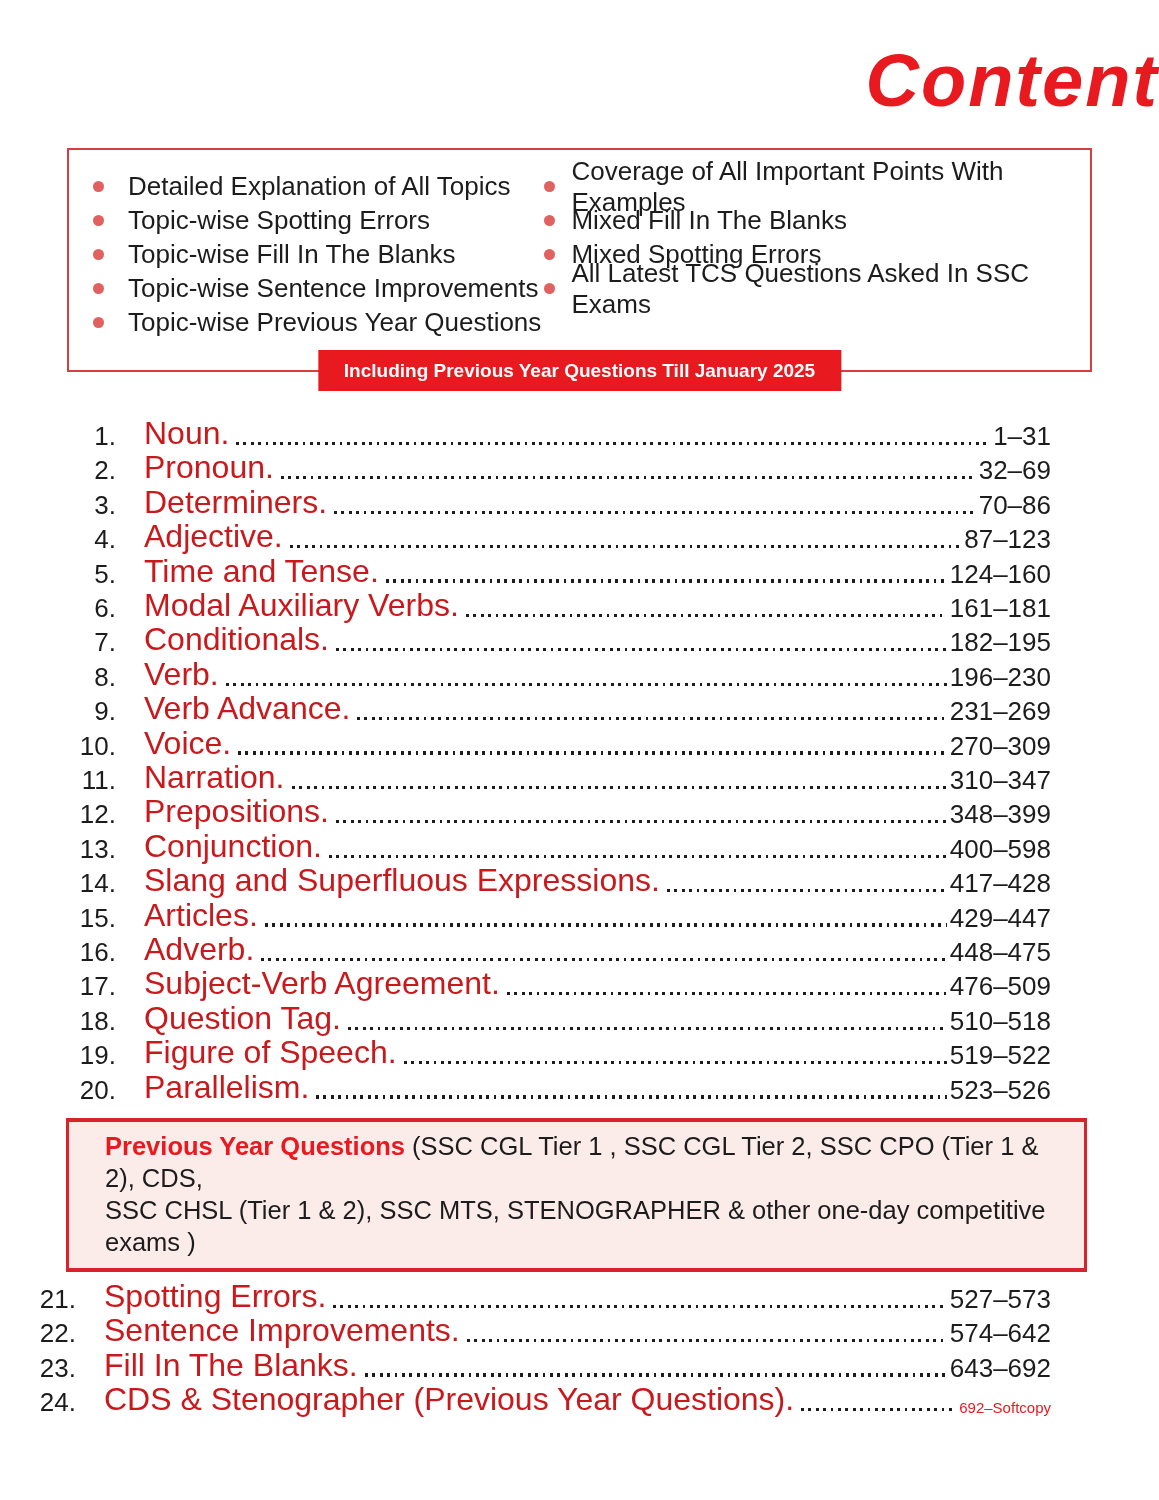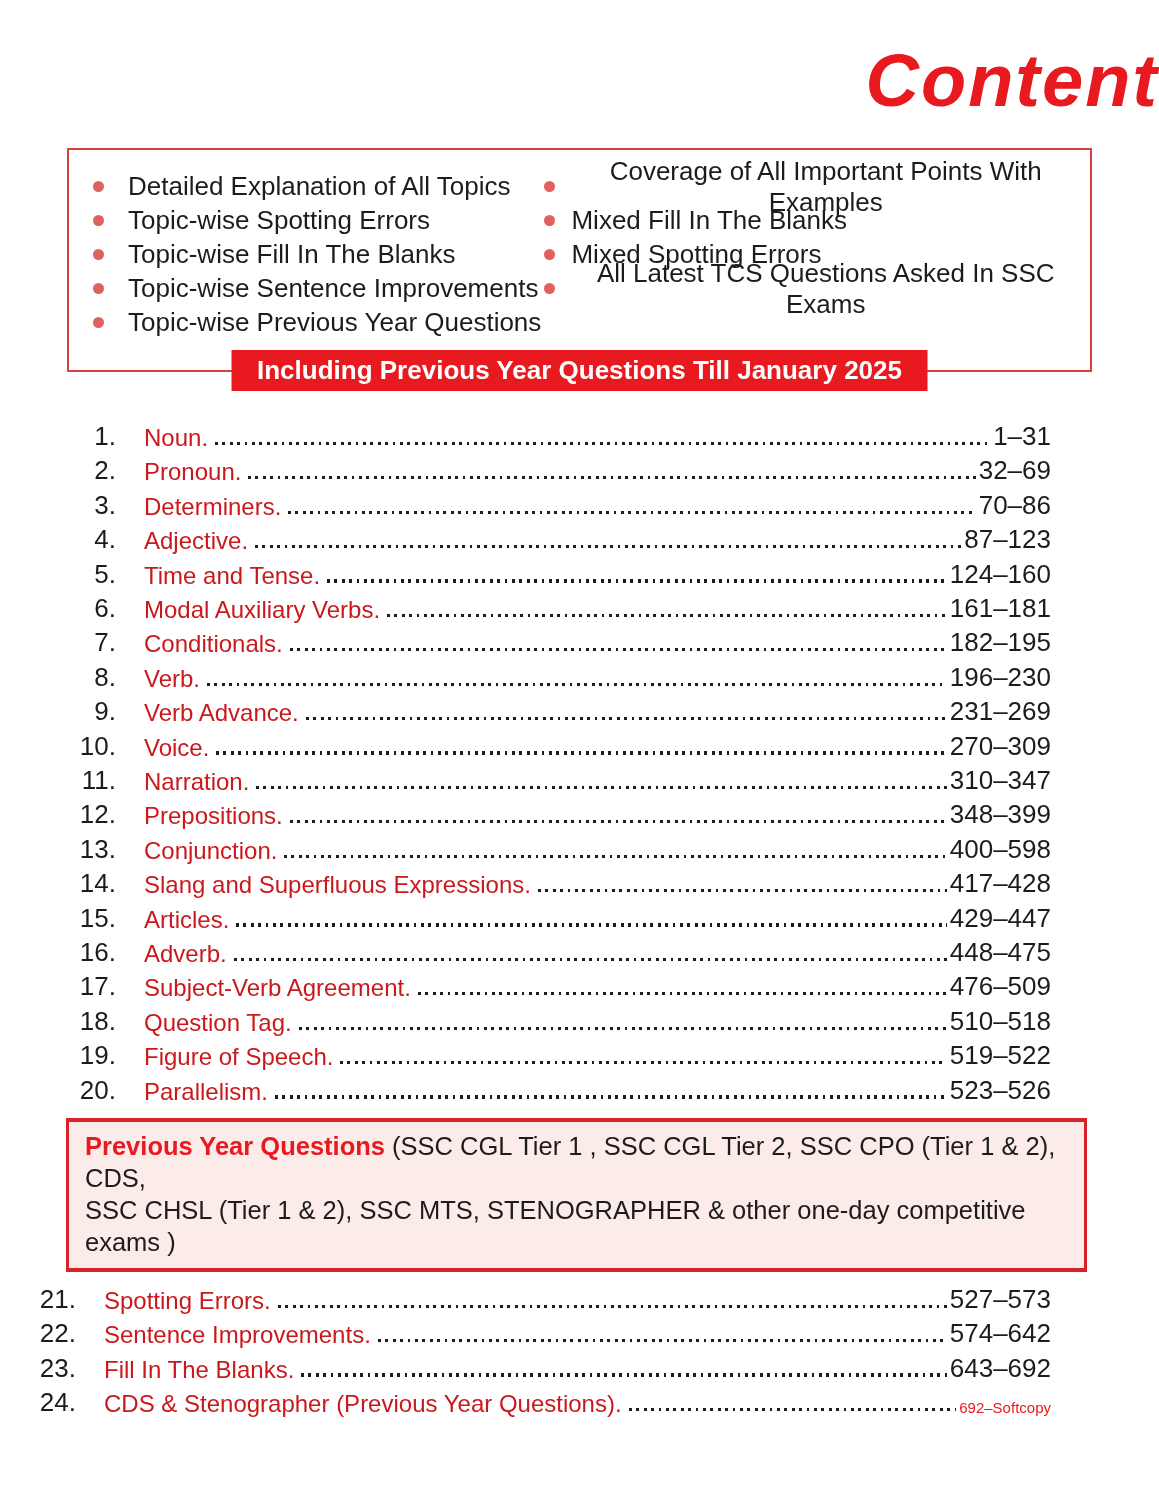--- a/index.html
+++ b/index.html
@@ -34,21 +34,20 @@
   
   .features-box{
     position:relative;
     margin:28px 67px 0 67px;
     border:2px solid #d4403f;
     padding:20px 10px 30px 10px;
   }
   .features-grid{
     display:grid;
     grid-template-columns:46.5% 53.5%;
-    text-align:center;
   }
   .features-col{display:flex;flex-direction:column;}
   .feature-item{
     display:flex;
     align-items:center;
     height:34px;
     font-size:26px;
     color:var(--text-black,#1c1c1c);
   }
   .bullet-dot{
@@ -59,21 +58,21 @@
   }
   .features-col.right .bullet-dot{margin:0 16px 0 0;}
   
   .banner{
     position:absolute;
     left:50%;
     bottom:-21px;
     transform:translateX(-50%);
     background:var(--accent-red,#e8191f);
     color:#fff;
-    font-size:26px;
+    font-size:19px;
     font-weight:bold;
     white-space:nowrap;
     height:41px;
     line-height:41px;
     padding:0 26px;
   }
   
   .toc-list{margin:46px 108px 0 72px;}
   .toc-list.secondary{margin-top:9px;margin-left:32px;}
   .toc-row{
@@ -84,21 +83,21 @@
   .toc-num{
     flex:none;
     width:44px;
     text-align:right;
     font-size:26px;
     color:var(--text-black,#1c1c1c);
   }
   .toc-title{
     flex:none;
     margin-left:28px;
-    font-size:24px;
+    font-size:32px;
     color:var(--chapter-red,#c9191c);
     white-space:nowrap;
   }
   .toc-leader{
     flex:1;
     height:3.2px;
     margin:0 3px 7px 7px;
     background-image:repeating-linear-gradient(to right,#1d1d1d 0 2.8px,transparent 2.8px 7.4px);
   }
   .toc-pages{
@@ -112,21 +111,21 @@
     color:var(--accent-red,#e8191f);
     padding-bottom:2px;
   }
   
   .pyq-box{
     margin:12px 72px 0 66px;
     background:var(--pyq-bg,#fbebe9);
     border:3px solid #d8232a;
     border-top-width:4px;
     border-bottom-width:4px;
-    padding:8px 16px 10px 16px;
+    padding:8px 16px 10px 36px;
     font-size:25.5px;
     line-height:32px;
     color:var(--text-black,#1c1c1c);
   }
   .pyq-heading{
     color:var(--accent-red,#e8191f);
     font-weight:bold;
   }
 </style>
 </head>

